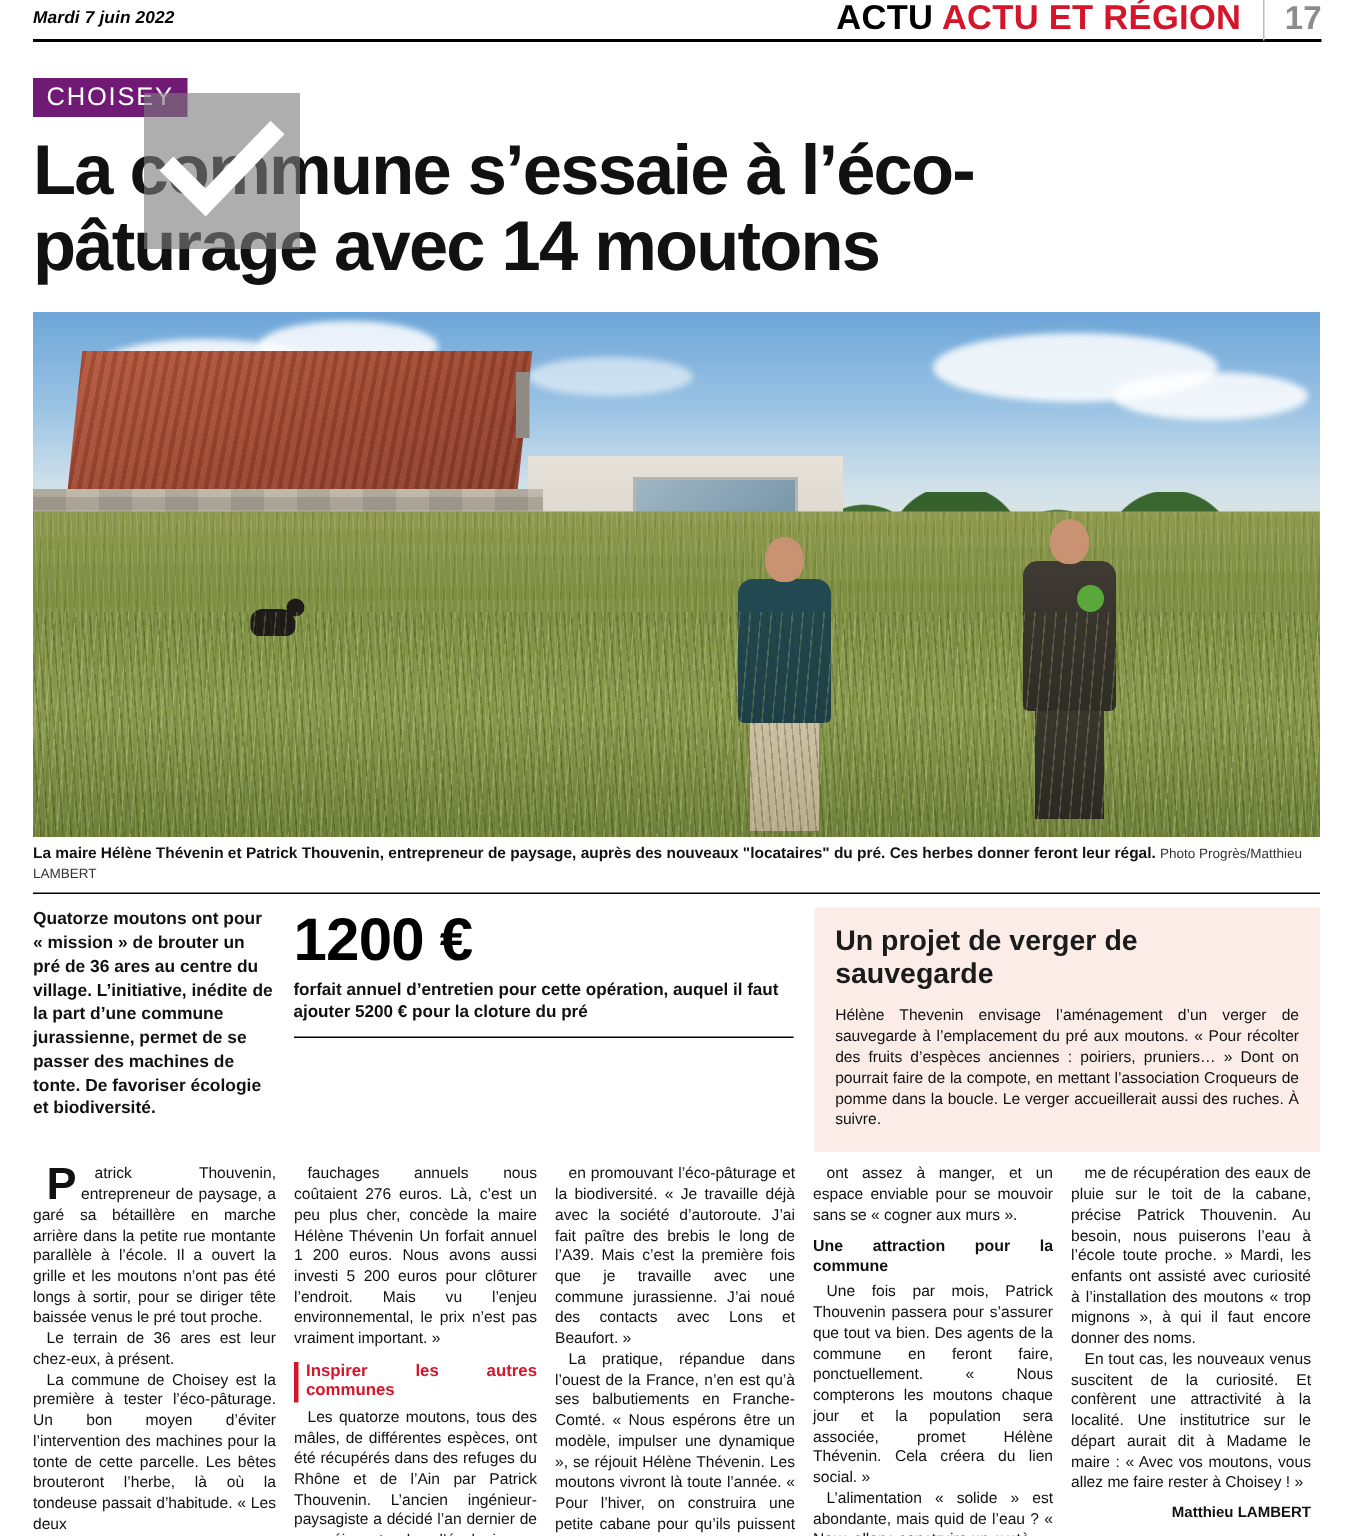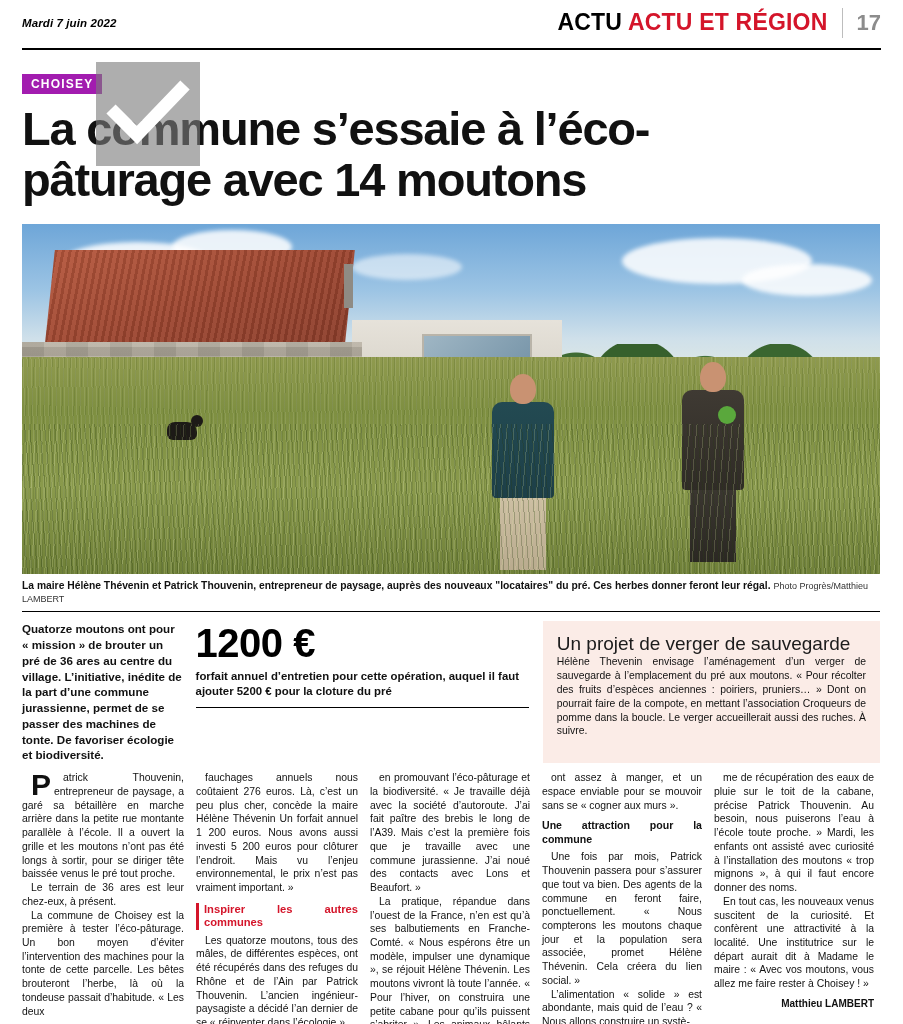--- a/index.html
+++ b/index.html
@@ -18,21 +18,21 @@
     width: 903px; height: 1024px;
     position: relative;
     padding: 0 22px;
   }
 
   
   .masthead {
     display: flex;
     align-items: center;
     justify-content: space-between;
-    height: 50px;
+    height: 28px;
     border-bottom: 2px solid #000;
     padding-bottom: 2px;
   }
   .masthead-date {
     font-size: 11.5px;
     font-weight: bold;
     font-style: italic;
     color: #000;
     letter-spacing: .1px;
   }
@@ -55,24 +55,24 @@
   }
   .masthead-page {
     font-size: 22px;
     font-weight: bold;
     color: #8c8c8c;
   }
 
   
   .kicker {
     display: inline-block;
-    background: #a21caf;
+    background: #701a75;
     color: #fff;
-    font-size: 12px;
-    font-weight: bold;
+    font-size: 17px;
+    font-weight: normal;
     letter-spacing: 1.2px;
     padding: 3px 9px 3px 9px;
     margin-top: 24px;
     text-transform: uppercase;
   }
   h1.headline {
     font-family: "Liberation Sans", sans-serif;
     font-weight: bold;
     font-size: 47px;
     line-height: 1.08;
@@ -243,23 +243,24 @@
 
   
   .pink-box {
     width: 338px;
     background: #fbece7;
     padding: 12px 14px 14px 14px;
     margin-left: 2px;
   }
   .pink-title {
     font-size: 19px;
-    font-weight: normal;
+    font-weight: bold;
     line-height: 1.16;
     color: #1b1b1b;
+    margin-bottom: 10px;
   }
   .pink-body { font-size: 10.4px; line-height: 1.33; text-align: justify; }
 
   
   .subhead {
     font-weight: bold;
     font-size: 11.2px;
     color: #d4152a;
     line-height: 1.2;
     margin: 8px 0 4px 0;

